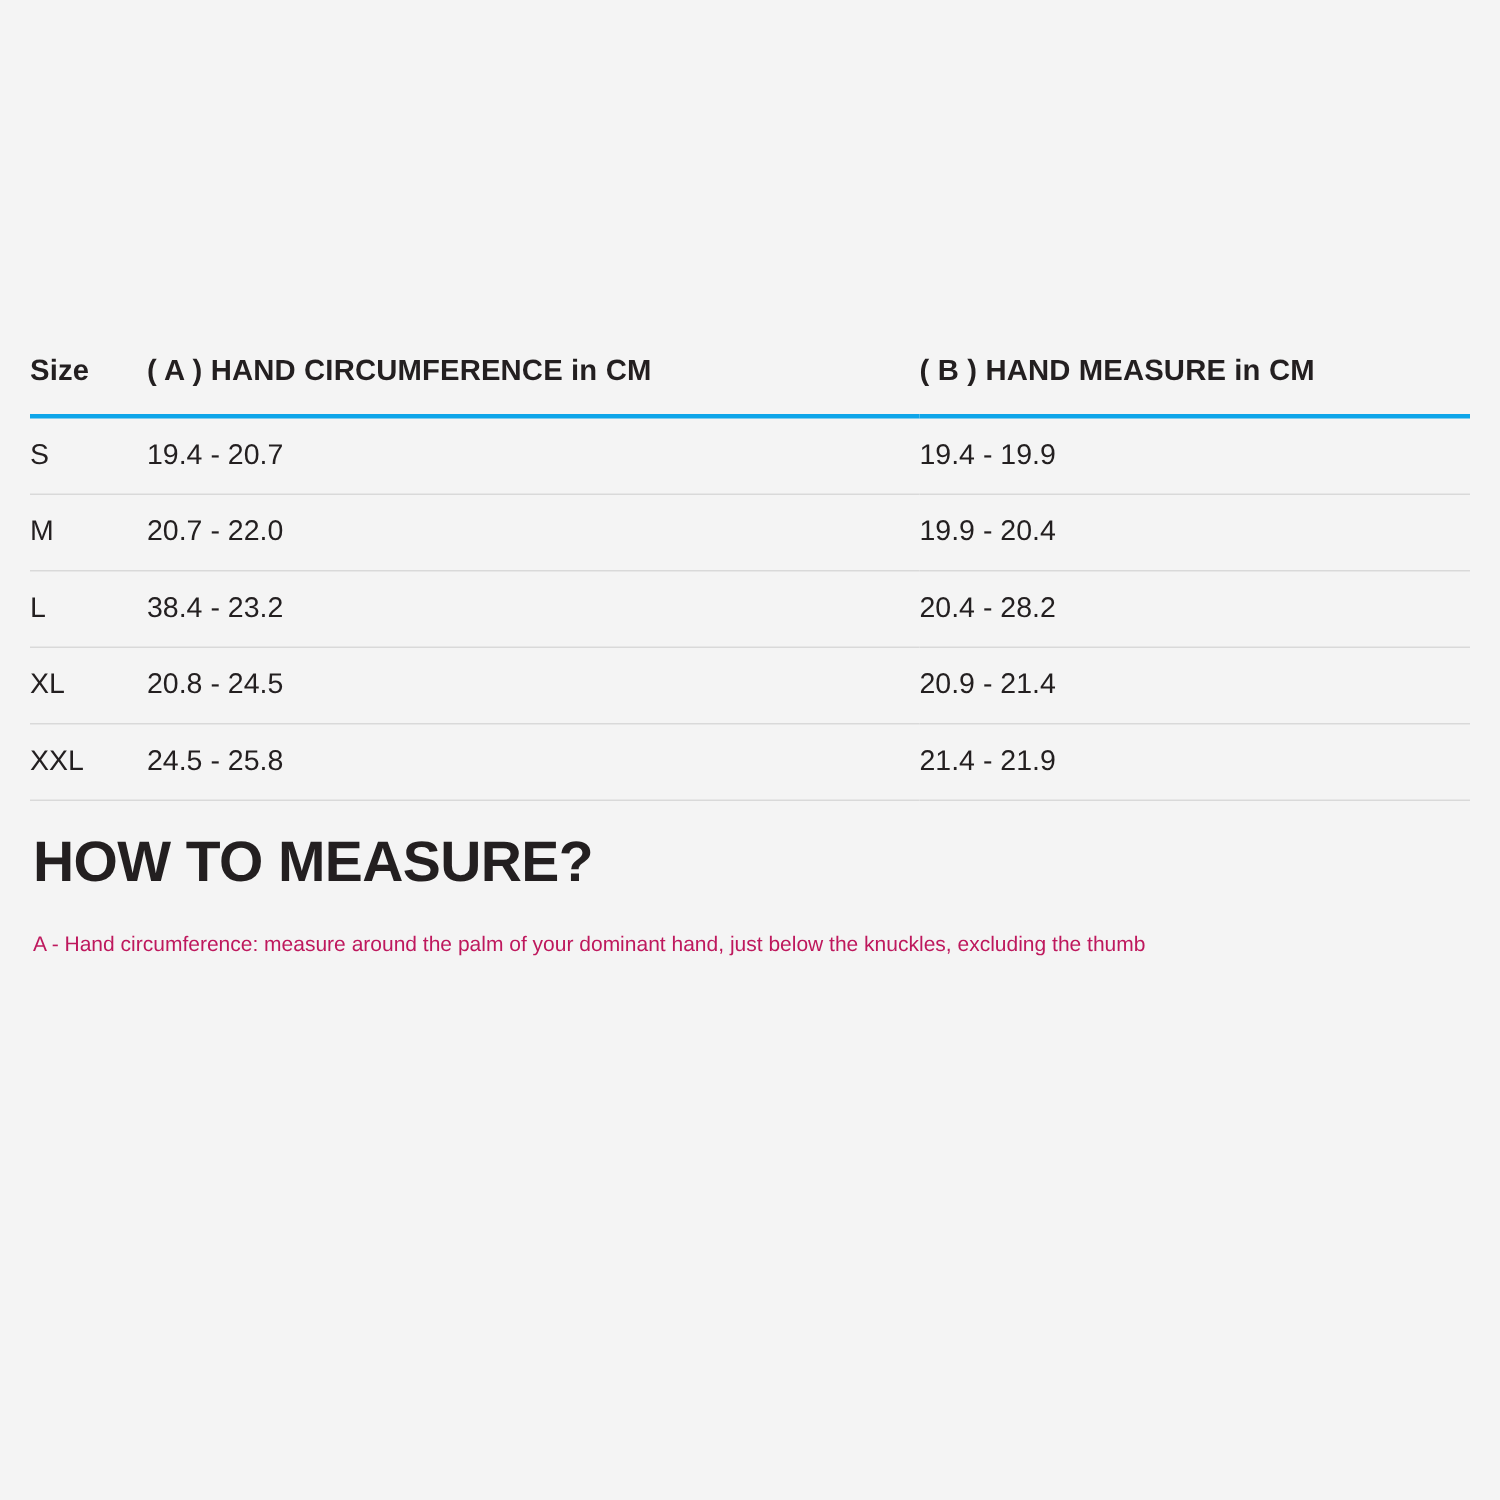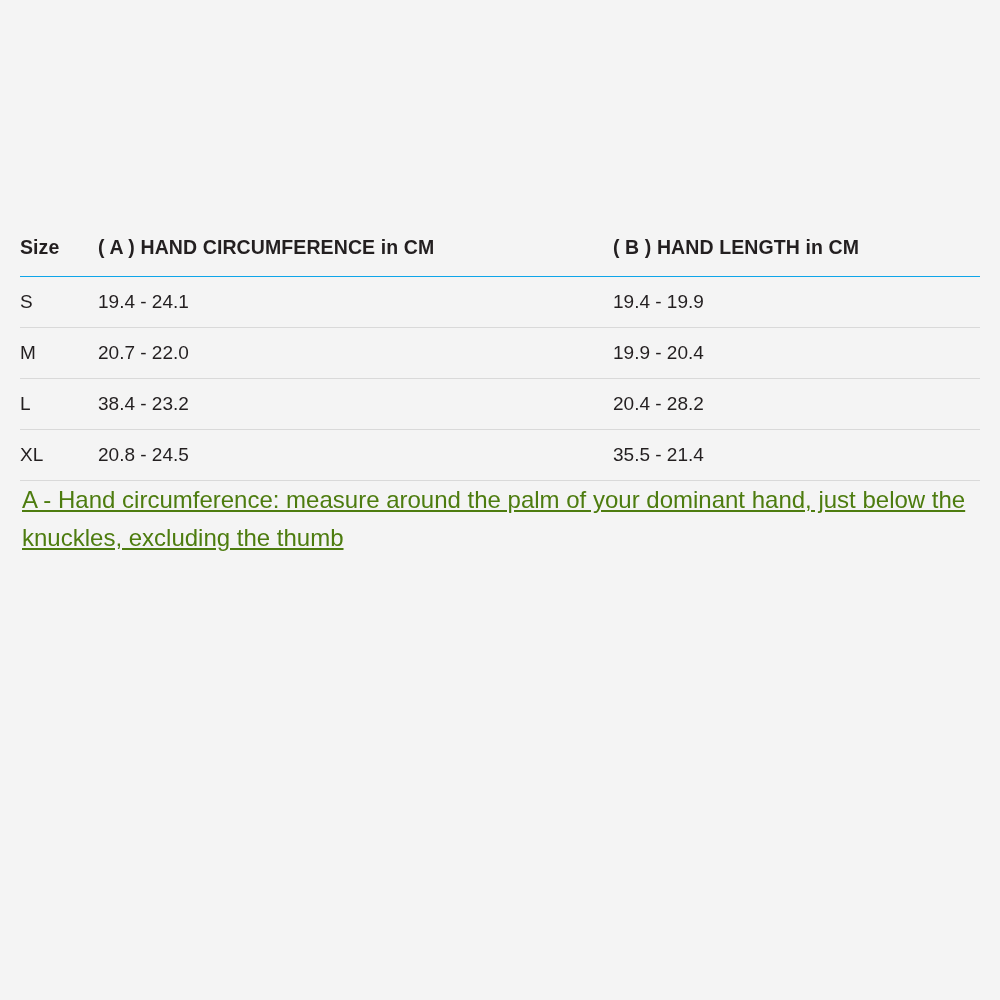--- a/index.html
+++ b/index.html
@@ -42,21 +42,21 @@
   }
   .size-table thead th {
     font-size: 19.5px;
     font-weight: bold;
     color: #231f20;
     padding-bottom: 17px;
     padding-top: 6px;
     letter-spacing: 0.1px;
   }
   .size-table thead tr {
-    border-bottom: 1px solid #0ea5e9;
+    border-bottom: 3px solid #0ea5e9;
   }
   .size-table tbody tr {
     border-bottom: 1px solid #d9d9d9;
   }
   .size-table tbody td {
     font-size: 19px;
     height: 50px;
     color: #231f20;
   }
   .col-size   { width: 78px; }
@@ -66,26 +66,25 @@
   
   .how-title {
     font-size: 38px;
     font-weight: bold;
     letter-spacing: -0.4px;
     margin: 22px 0 14px 2px;
     color: #231f20;
     line-height: 1.05;
   }
   .measure-line {
-    font-size: 24px;
+    font-size: 14px;
     line-height: 38px;
-    color: #4d7c0f;
+    color: #be185d;
     margin: 0 0 0 2px;
     max-width: 960px;
-    text-decoration: underline;
   }
   .measure-line.second {
     margin-top: 2px;
   }
 </style>
 </head>
 <body>
 
 <div class="page">
   <div class="content">
@@ -93,44 +92,50 @@
     <table class="size-table">
       <colgroup>
         <col class="col-size">
         <col class="col-circ">
         <col class="col-length">
       </colgroup>
       <thead>
         <tr>
           <th>Size</th>
           <th>( A )  HAND CIRCUMFERENCE in CM</th>
-          <th>( B )  HAND LENGTH in CM</th>
+          <th>( B )  HAND MEASURE in CM</th>
         </tr>
       </thead>
       <tbody>
         <tr>
           <td>S</td>
-          <td>19.4 - 24.1</td>
+          <td>19.4 - 20.7</td>
           <td>19.4 - 19.9</td>
         </tr>
         <tr>
           <td>M</td>
           <td>20.7 - 22.0</td>
           <td>19.9 - 20.4</td>
         </tr>
         <tr>
           <td>L</td>
           <td>38.4 - 23.2</td>
           <td>20.4 - 28.2</td>
         </tr>
         <tr>
           <td>XL</td>
           <td>20.8 - 24.5</td>
-          <td>35.5 - 21.4</td>
+          <td>20.9 - 21.4</td>
+        </tr>
+        <tr>
+          <td>XXL</td>
+          <td>24.5 - 25.8</td>
+          <td>21.4 - 21.9</td>
         </tr>
       </tbody>
     </table>
 
+    <h2 class="how-title">HOW TO MEASURE?</h2>
 
     <p class="measure-line">A - Hand circumference: measure around the palm of your dominant hand, just below the knuckles, excluding the thumb</p>
 
   </div>
 </div>
 
 </body></html>

